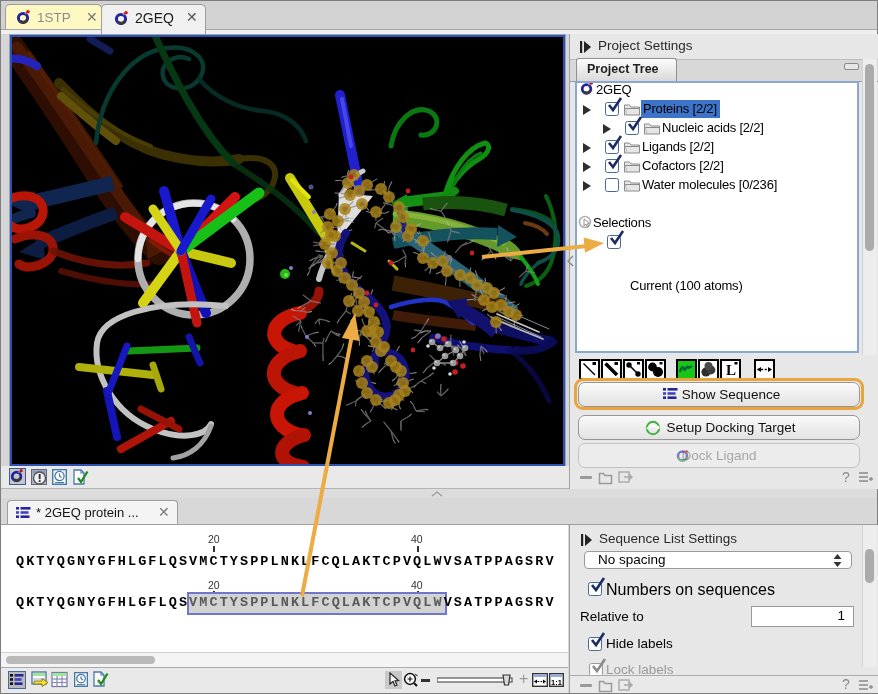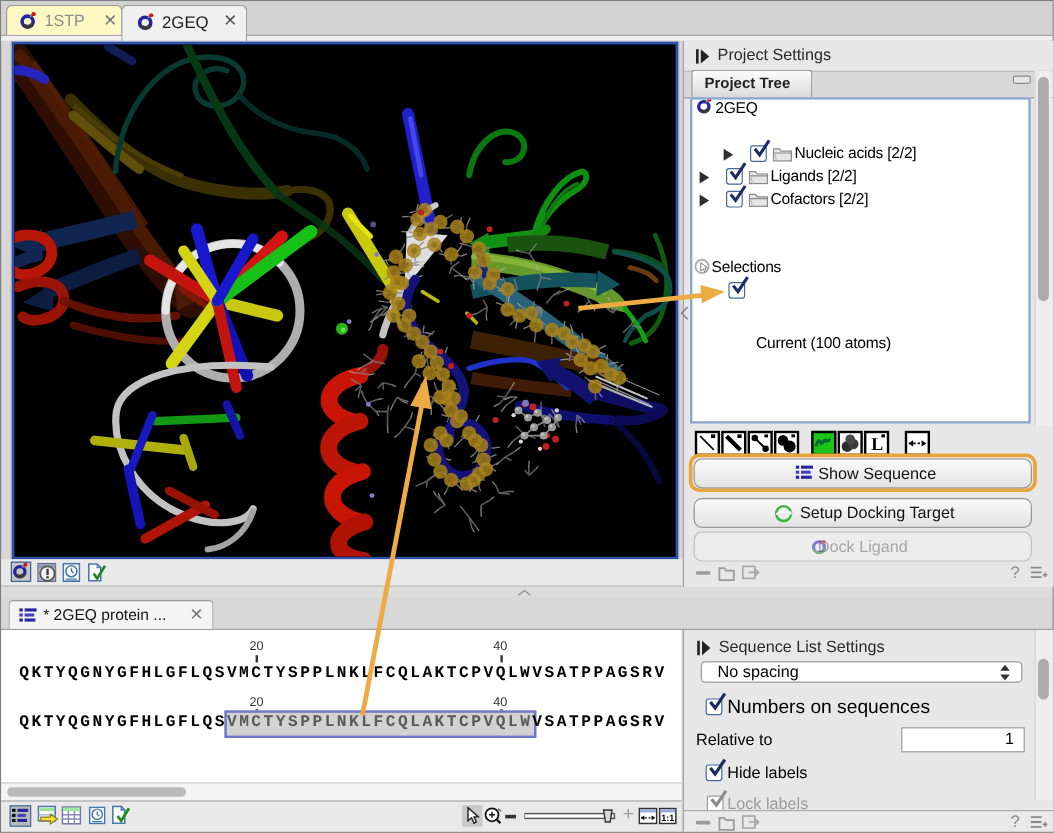--- a/index.html
+++ b/index.html
@@ -925,20 +925,34 @@
     <div id="treebox" class="abs">
         <div class="trow" style="top:-2px;">
           <svg class="abs" style="left:3px;top:0px" width="14" height="15" viewBox="0 0 15 15">
             <circle cx="7" cy="8" r="4.6" fill="none" stroke="#24249e" stroke-width="3"></circle>
             <path d="M4,11 A4.6,4.6 0 0 0 11,10" fill="none" stroke="#3a3a3a" stroke-width="3"></path>
             <line x1="9" y1="4" x2="11.5" y2="1.8" stroke="#888" stroke-width="1.5"></line>
             <circle cx="12" cy="1.8" r="1.8" fill="#d41414"></circle>
           </svg>
           <span class="tlab" style="left:19px;">2GEQ</span>
         </div>
+<div class="trow" style="top:17px;">
+          <div class="tri"></div>
+          <div class="cb" style="left:28px;">
+            <svg class="ckm" width="20" height="20" viewBox="0 0 20 20">
+              <path d="M4,8 L8,13 L16,1" fill="none" stroke="#1c2c63" stroke-width="2.6"></path>
+            </svg>
+          </div>
+          <svg class="abs" style="left:47px;top:3px" width="16" height="13" viewBox="0 0 16 13">
+            <path d="M0.5,2 L5.5,2 L7,4 L15.5,4 L15.5,12 L0.5,12 Z" fill="#e6e6e6" stroke="#8a8a8a"></path>
+            <path d="M0.5,5.5 L15.5,5.5" stroke="#8a8a8a" fill="none"></path>
+            <path d="M1.5,5.5 L3,12" stroke="#bbb" fill="none"></path>
+          </svg>
+          <span class="tlab" style="left:64px;top:0px;background:#3c74c9;padding:1px 3px 2px 2px;">Proteins [2/2]</span>
+        </div>
 <div class="trow" style="top:36px;margin-left:20px;">
           <div class="tri"></div>
           <div class="cb" style="left:28px;">
             <svg class="ckm" width="20" height="20" viewBox="0 0 20 20">
               <path d="M4,8 L8,13 L16,1" fill="none" stroke="#1c2c63" stroke-width="2.6"></path>
             </svg>
           </div>
           <svg class="abs" style="left:47px;top:3px" width="16" height="13" viewBox="0 0 16 13">
             <path d="M0.5,2 L5.5,2 L7,4 L15.5,4 L15.5,12 L0.5,12 Z" fill="#e6e6e6" stroke="#8a8a8a"></path>
             <path d="M0.5,5.5 L15.5,5.5" stroke="#8a8a8a" fill="none"></path>
@@ -966,20 +980,30 @@
             <svg class="ckm" width="20" height="20" viewBox="0 0 20 20">
               <path d="M4,8 L8,13 L16,1" fill="none" stroke="#1c2c63" stroke-width="2.6"></path>
             </svg>
           </div>
           <svg class="abs" style="left:47px;top:3px" width="16" height="13" viewBox="0 0 16 13">
             <path d="M0.5,2 L5.5,2 L7,4 L15.5,4 L15.5,12 L0.5,12 Z" fill="#e6e6e6" stroke="#8a8a8a"></path>
             <path d="M0.5,5.5 L15.5,5.5" stroke="#8a8a8a" fill="none"></path>
             <path d="M1.5,5.5 L3,12" stroke="#bbb" fill="none"></path>
           </svg>
           <span class="tlab" style="left:65px;">Cofactors [2/2]</span>
+        </div>
+<div class="trow" style="top:93px;">
+          <div class="tri"></div>
+          <div class="cb" style="left:28px;"></div>
+          <svg class="abs" style="left:47px;top:3px" width="16" height="13" viewBox="0 0 16 13">
+            <path d="M0.5,2 L5.5,2 L7,4 L15.5,4 L15.5,12 L0.5,12 Z" fill="#e6e6e6" stroke="#8a8a8a"></path>
+            <path d="M0.5,5.5 L15.5,5.5" stroke="#8a8a8a" fill="none"></path>
+            <path d="M1.5,5.5 L3,12" stroke="#bbb" fill="none"></path>
+          </svg>
+          <span class="tlab" style="left:65px;">Water molecules [0/236]</span>
         </div>
 <div class="trow" style="top:131px;">
           <svg class="abs" style="left:1px;top:1px" width="15" height="16" viewBox="0 0 15 16">
             <circle cx="7" cy="7" r="5.5" fill="none" stroke="#b0b0b0" stroke-width="1.6"></circle>
             <path d="M6,4 L6,11 L8,9 L9.5,12 L10.8,11.3 L9.3,8.6 L11.5,8 Z" fill="#fff" stroke="#777" stroke-width="0.8"></path>
           </svg>
           <span class="tlab" style="left:16px;">Selections</span>
         </div>
 <div class="trow" style="top:150px;">
           <div class="cb" style="left:30px;">

